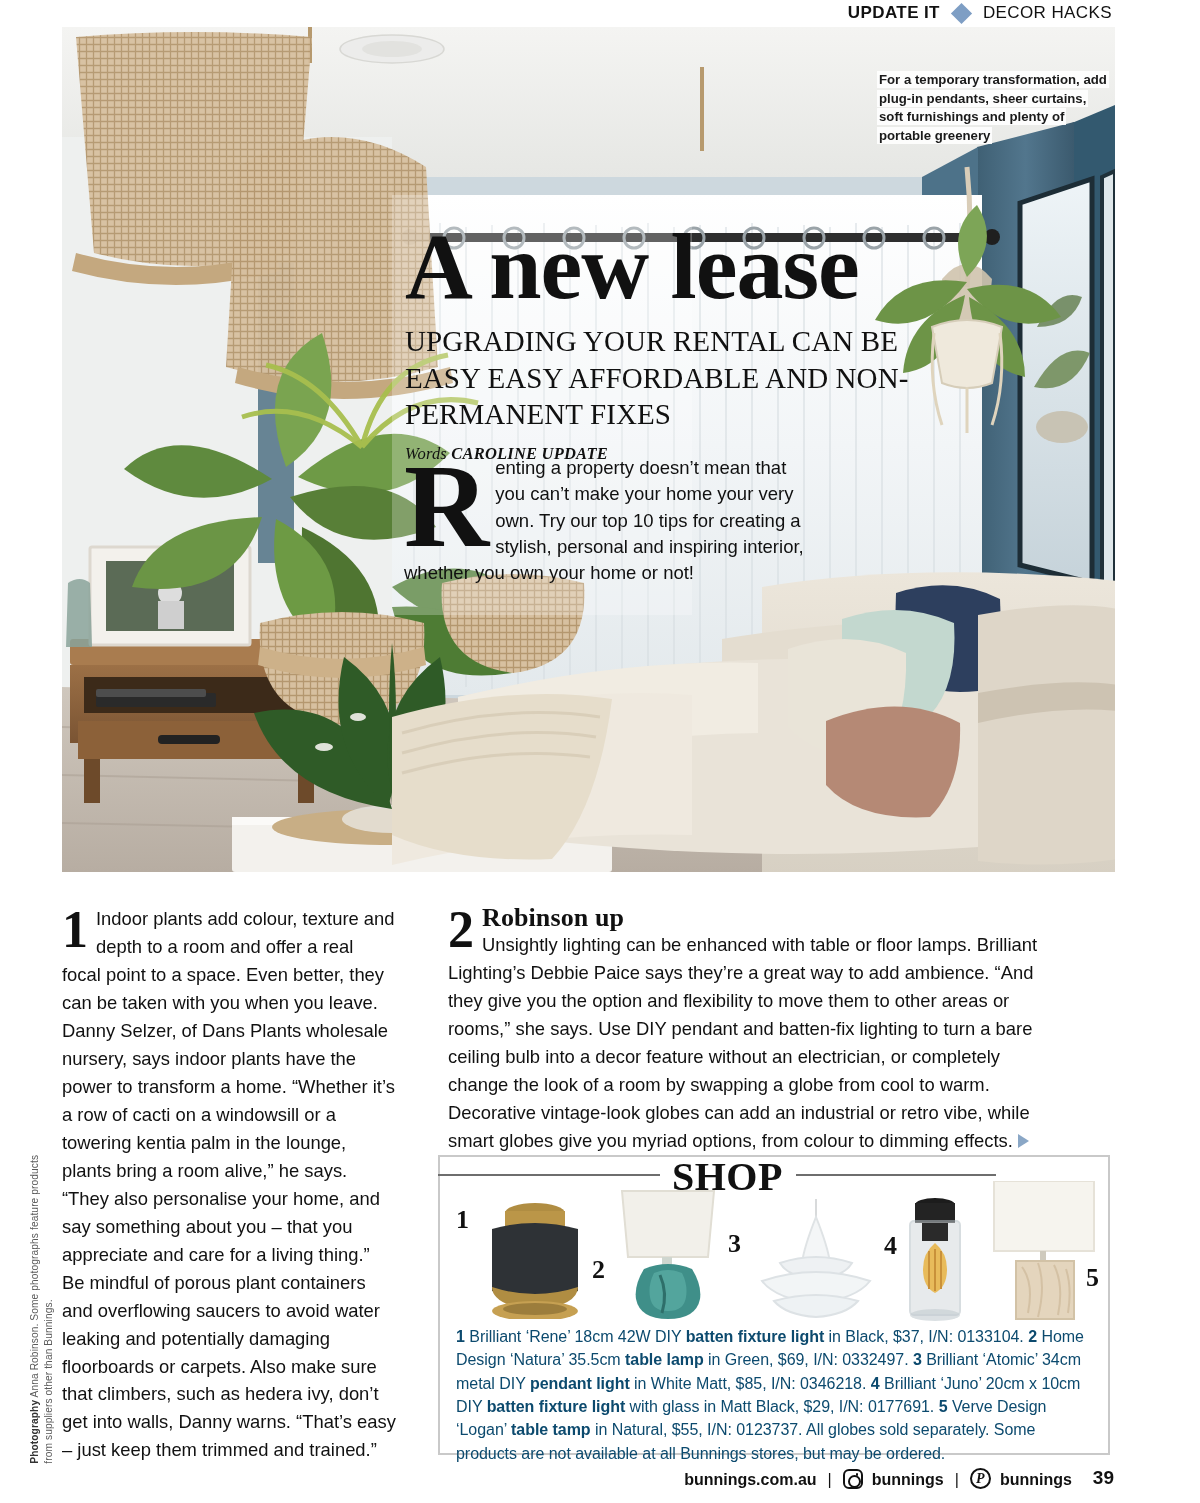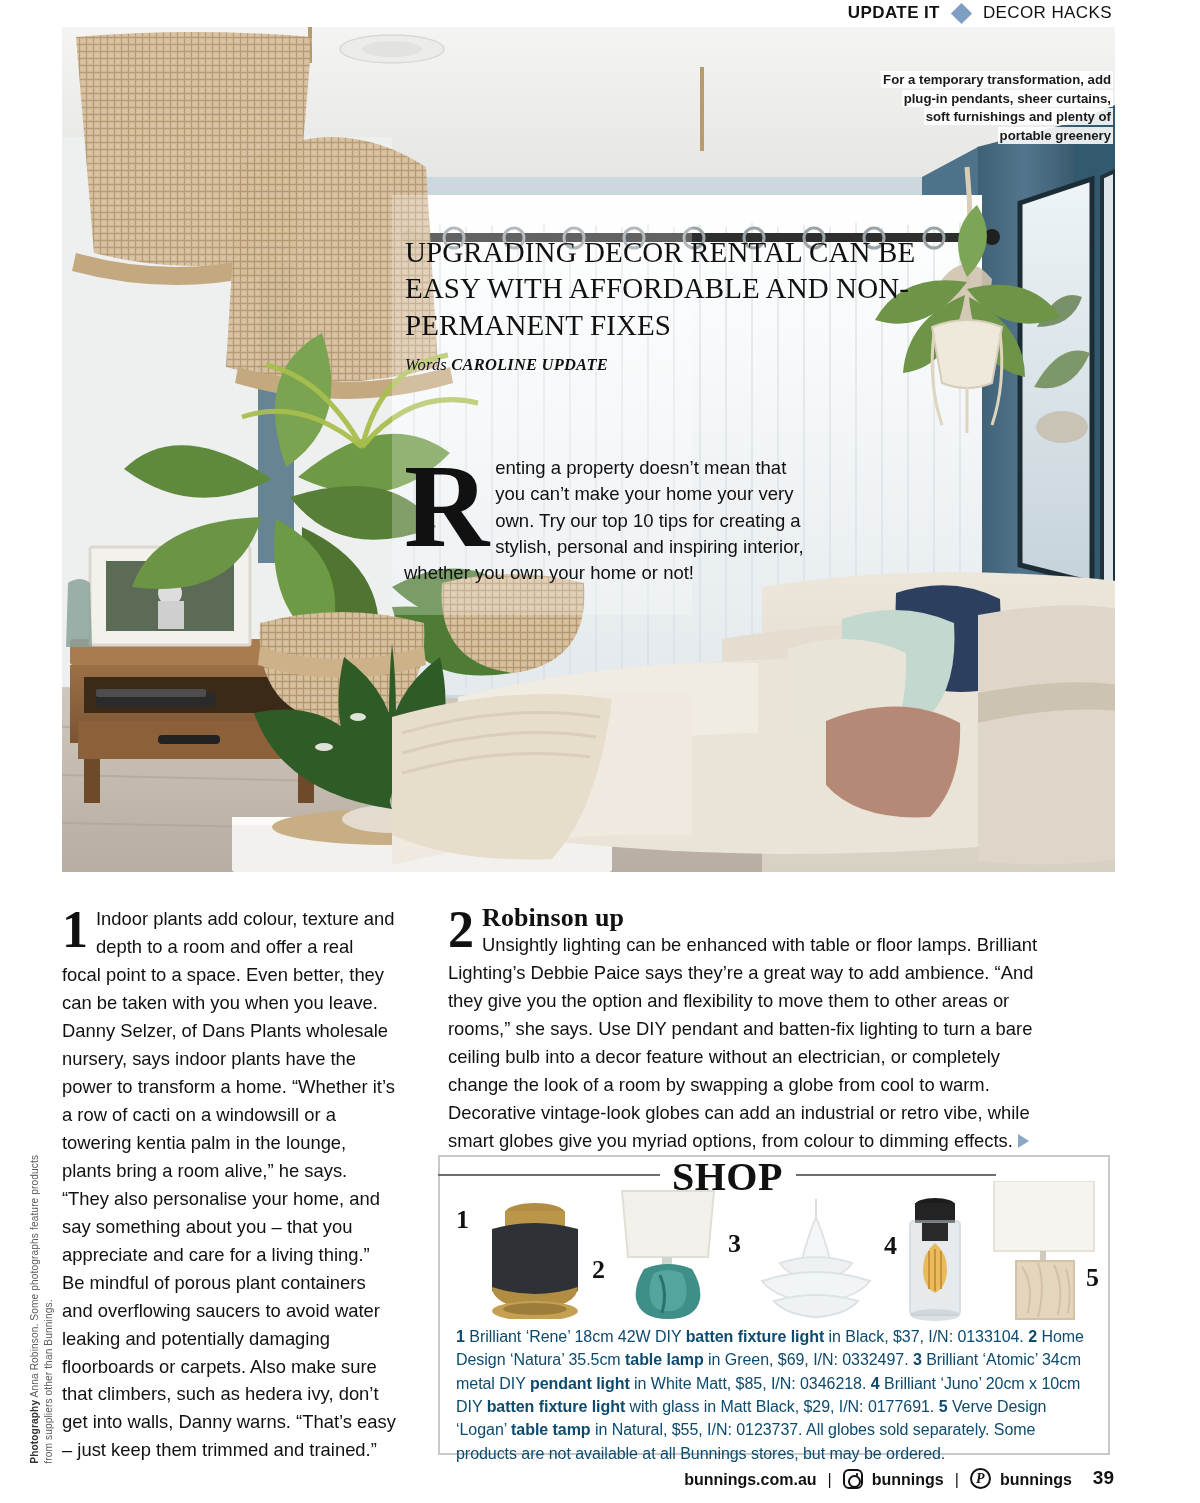--- a/index.html
+++ b/index.html
@@ -24,21 +24,21 @@
   
   .hero {
     position: absolute; left: 62px; top: 27px; width: 1053px; height: 845px;
     overflow: hidden; background: #cdd8de;
   }
   .hero-svg { position:absolute; inset:0; width:100%; height:100%; display:block; }
 
   
   .hero-caption {
     position: absolute; right: 2px; top: 44px; width: 236px;
-    text-align: right; font-size: 13.2px; line-height: 1.42;
+    text-align: left; font-size: 13.2px; line-height: 1.42;
     font-weight: 600; color: #1a1a1a;
   }
   .hero-caption span {
     background: rgba(255,255,255,.88);
     box-decoration-break: clone; -webkit-box-decoration-break: clone;
     padding: 1px 2px;
   }
 
   
   .headline-block { position: absolute; left: 350px; top: 185px; width: 560px; }
@@ -393,21 +393,22 @@
     </svg>
 
     <div class="hero-caption"><span>For a temporary transformation, add plug-in pendants, sheer curtains, soft furnishings and plenty of portable greenery</span></div>
   </div>
 
   <div class="standfirst" style="top:455px;left:404px;width:400px;">
     <span class="dropcap">R</span><span>enting a property doesn’t mean that you can’t make your home your very own. Try our top 10 tips for creating a stylish, personal and inspiring interior, whether you own your home or not!</span>
   </div>
 
   <div class="headline-block" style="left:405px;top:222px;width:540px;">
-    <div class="deck">UPGRADING DECOR RENTAL CAN BE EASY WITH AFFORDABLE AND NON-PERMANENT FIXES</div>
+    <div class="headline">A new lease</div>
+    <div class="deck">UPGRADING YOUR RENTAL CAN BE EASY EASY AFFORDABLE AND NON-PERMANENT FIXES</div>
     <div class="words">
       <span>Words</span>
       <b>CAROLINE UPDATE</b>
     </div>
   </div>
 
   <div class="col-left">
     <div class="tipnum">1</div>
     <div class="tipbody">Indoor plants add colour, texture and depth to a room and offer a real focal point to a space. Even better, they can be taken with you when you leave. Danny Selzer, of Dans Plants wholesale nursery, says indoor plants have the power to transform a home. “Whether it’s a row of cacti on a windowsill or a towering kentia palm in the lounge, plants bring a room alive,” he says. “They also personalise your home, and say something about you – that you appreciate and care for a living thing.” Be mindful of porous plant containers and overflowing saucers to avoid water leaking and potentially damaging floorboards or carpets. Also make sure that climbers, such as hedera ivy, don’t get into walls, Danny warns. “That’s easy – just keep them trimmed and trained.”</div>
   </div>

